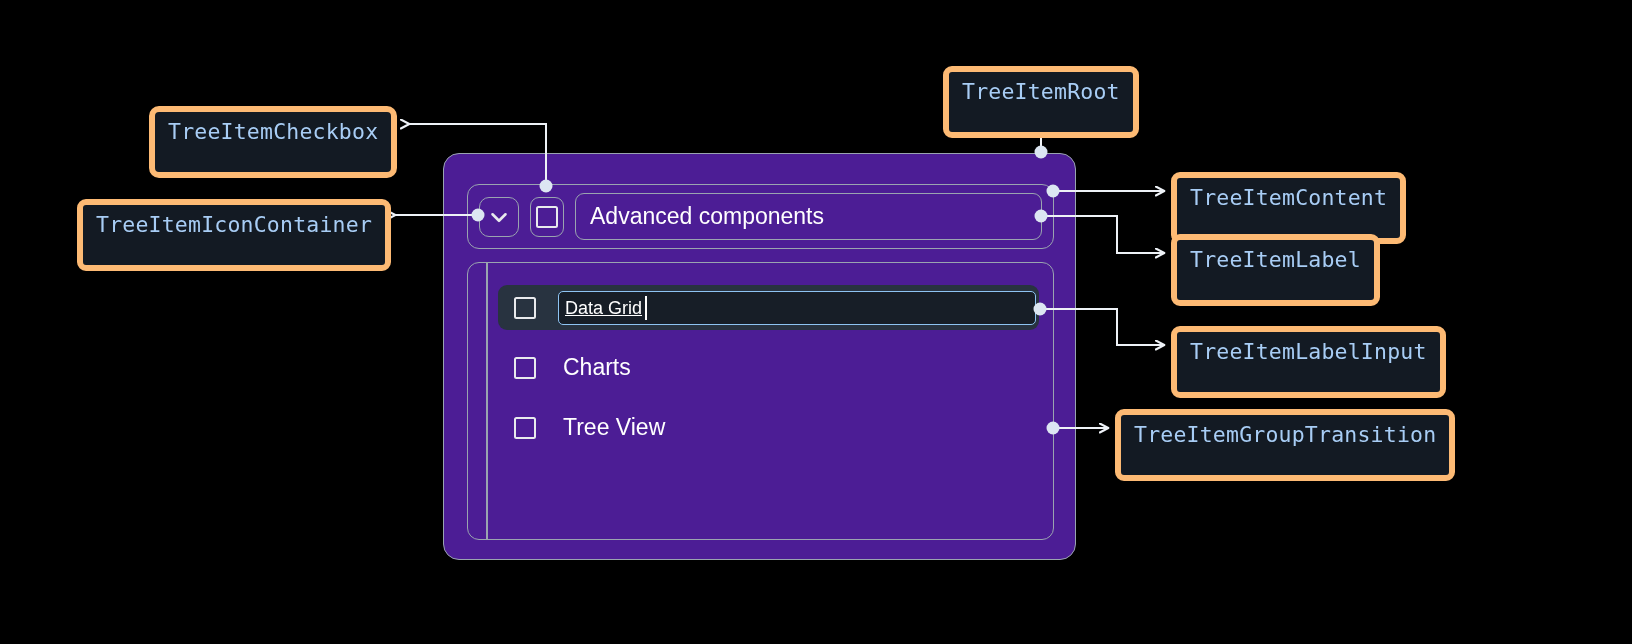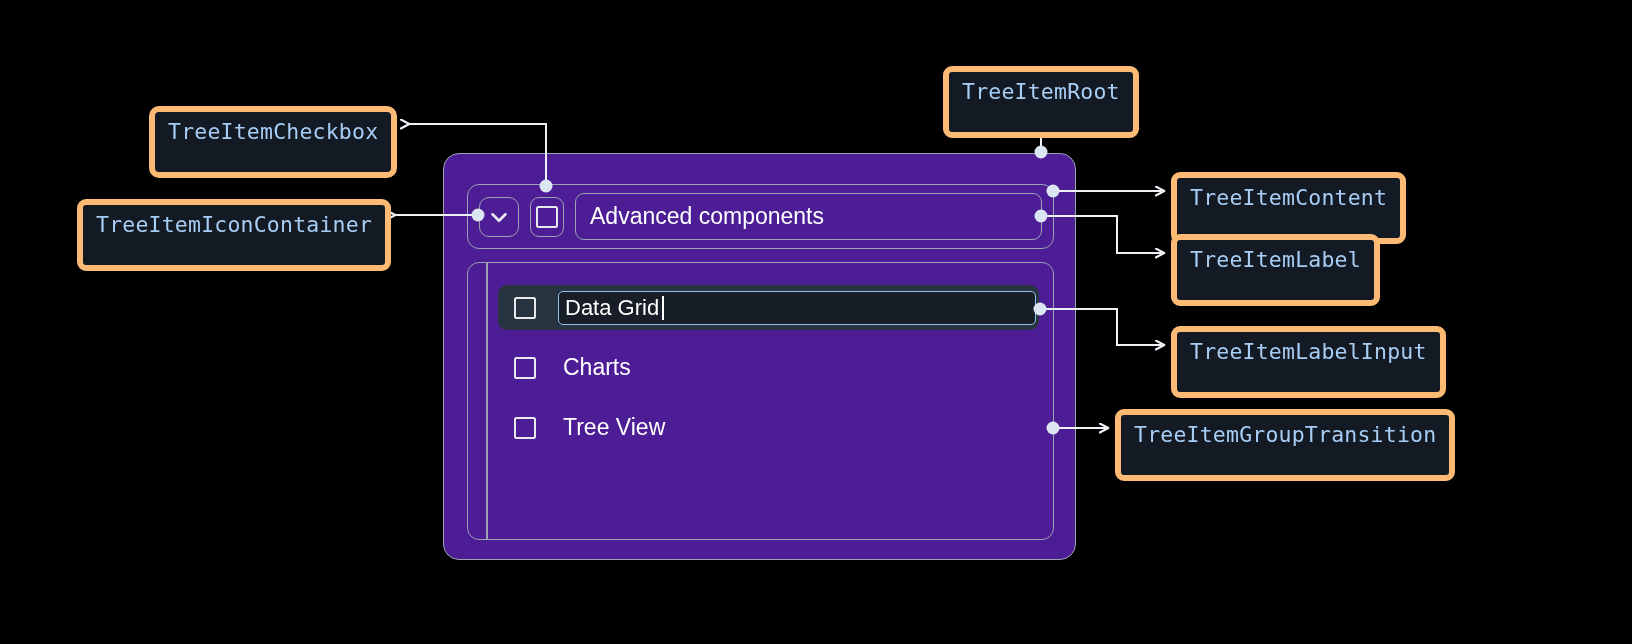--- a/index.html
+++ b/index.html
@@ -197,23 +197,24 @@
     border: 1.6px solid #8ec4f2;
     border-radius: 5px;
     display: flex;
     align-items: center;
     padding: 0 6px;
     margin-right: 3px;
     position: relative;
   }
   #label-input .val {
     color: #ffffff;
-    font-size: 22px;
+    font-size: 18px;
     font-family: "Liberation Sans", sans-serif;
     line-height: 1;
+    text-decoration: underline;
   }
   .caret {
     display: inline-block;
     width: 1.6px;
     height: 24px;
     background: #ffffff;
     margin-left: 3px;
     vertical-align: middle;
   }
 </style>

